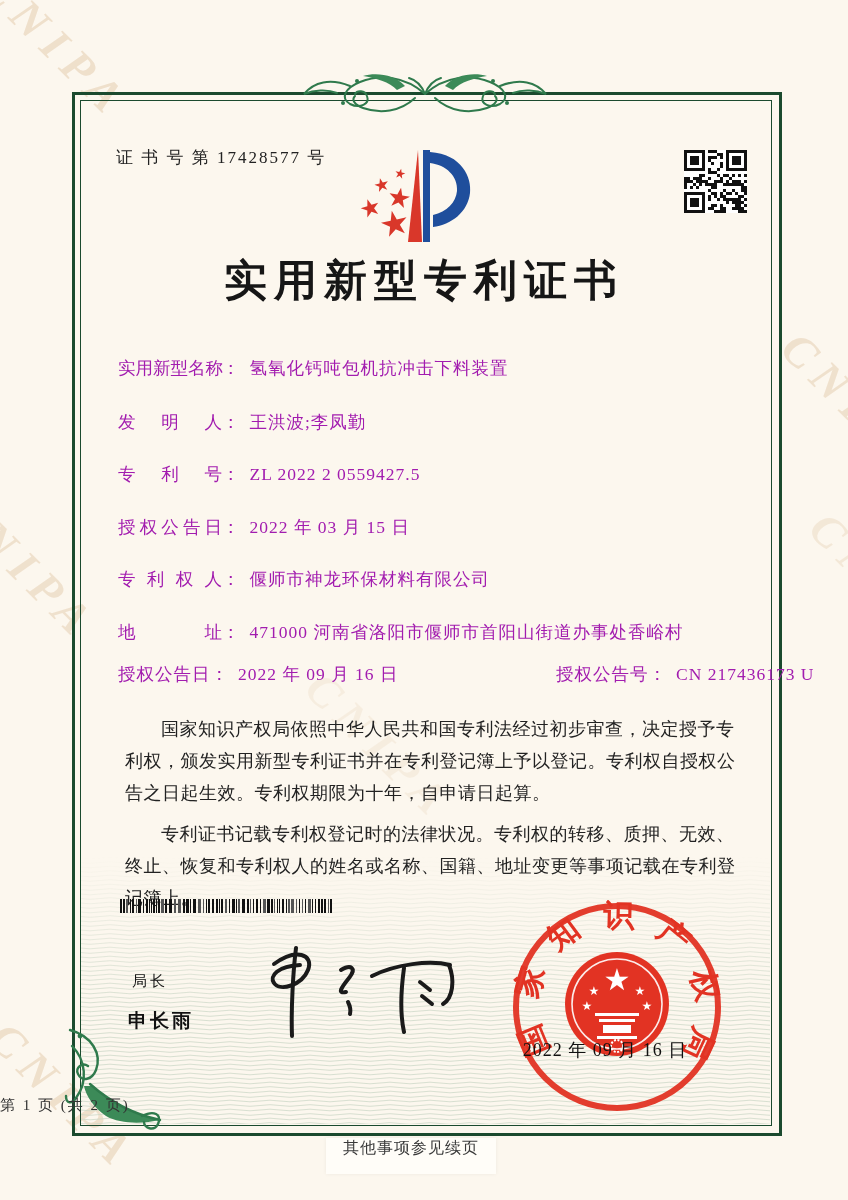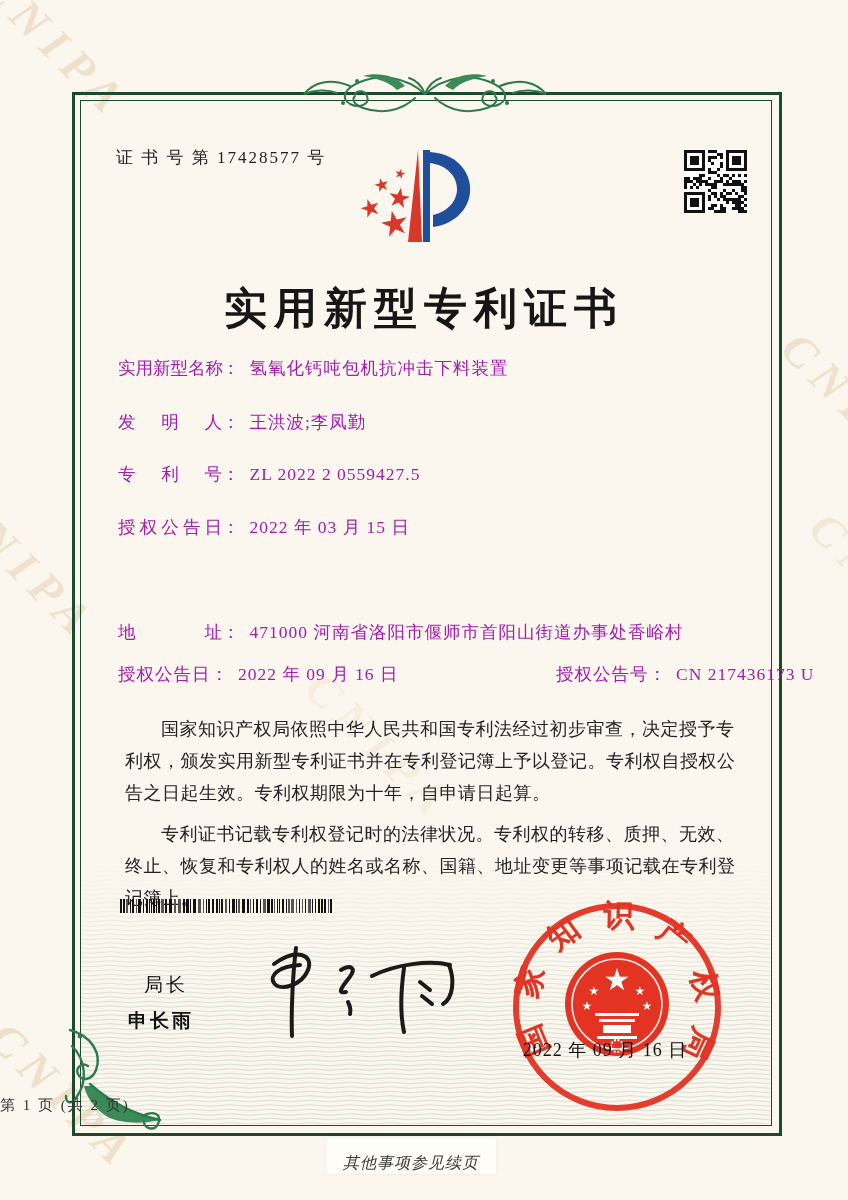--- a/index.html
+++ b/index.html
@@ -16,47 +16,47 @@
       color:#eddcc6;transform:rotate(45deg);transform-origin:center;white-space:nowrap;}
   
   #waves-wrap{position:absolute;left:80px;top:856px;width:690px;height:268px;
       -webkit-mask-image:linear-gradient(to bottom,transparent 0,rgba(0,0,0,.3) 45px,rgba(0,0,0,.7) 100px,#000 160px);
       mask-image:linear-gradient(to bottom,transparent 0,rgba(0,0,0,.3) 45px,rgba(0,0,0,.7) 100px,#000 160px);}
   
   .certno{position:absolute;left:116px;top:146px;font-size:17px;letter-spacing:2px;color:#222;}
   .logo{position:absolute;left:338px;top:138px;}
   .qr{position:absolute;left:684px;top:150px;}
   .title{position:absolute;left:0;top:252px;width:848px;text-align:center;
-         font-size:43px;font-weight:bold;letter-spacing:7px;color:#161616;margin-top:28px;}
+         font-size:43px;font-weight:bold;letter-spacing:7px;color:#161616;}
   
   .frow{position:absolute;left:118px;font-size:17.5px;color:#a21caf;white-space:nowrap;}
   .flabel{display:inline-block;width:104px;text-align:justify;text-align-last:justify;vertical-align:top;}
   .fcolon{display:inline-block;margin-right:10px;}
   .fvalue{letter-spacing:1px;}
   .glabel{letter-spacing:1px;}
   .grant2{position:absolute;left:438px;top:0;white-space:nowrap;text-align:center;}
   
   .body-text{position:absolute;left:116px;top:704px;width:644px;font-size:18px;
              line-height:32px;color:#222;}
   .body-text p{margin:9px;text-indent:2em;letter-spacing:0.5px;}
   
   .barcode{position:absolute;left:120px;top:899px;}
   
-  .sig-title{position:absolute;left:144px;top:972px;font-size:19px;letter-spacing:3px;color:#111;}
+  .sig-title{position:absolute;left:132px;top:972px;font-size:15px;letter-spacing:3px;color:#111;}
   .sig-name{position:absolute;left:128px;top:1008px;font-size:19px;letter-spacing:3px;color:#111;font-weight:bold;}
   .signature{position:absolute;left:244px;top:938px;}
   
   .seal{position:absolute;left:510px;top:900px;}
   .seal-date{position:absolute;left:520px;top:1038px;width:170px;text-align:center;
              font-size:18px;color:#111;letter-spacing:1px;white-space:nowrap;}
   
   .page-num{position:absolute;left:0;top:1096px;width:814px;text-align:left;
             font-size:15px;letter-spacing:2px;color:#333;}
   .note-box{position:absolute;left:326px;top:1138px;width:170px;height:36px;background:#fffdf8;
-            box-shadow:0 0 4px rgba(0,0,0,0.06);display:flex;align-items:flex-end;justify-content:center;font-style:italic;}
+            box-shadow:0 0 4px rgba(0,0,0,0.06);display:flex;align-items:flex-start;justify-content:center;}
   .note-box span{font-size:16px;color:#3a3a3a;letter-spacing:1px;}
   .ornament-top{position:absolute;left:294px;top:66px;}
   .ornament-corner{position:absolute;left:60px;top:1026px;}
 </style>
 </head>
 <body>
 
 <div id="page">
 
   <div class="wm" style="left:-38px;top:18px;opacity:.85">CNIPA</div>
@@ -318,20 +318,23 @@
   </div>
   <div class="frow" style="top:410px">
     <span class="flabel">发明人</span><span class="fcolon">：</span><span class="fvalue">王洪波;李凤勤</span>
   </div>
   <div class="frow" style="top:462px">
     <span class="flabel">专利号</span><span class="fcolon">：</span><span class="fvalue">ZL 2022 2 0559427.5</span>
   </div>
   <div class="frow" style="top:515px">
     <span class="flabel">授权公告日</span><span class="fcolon">：</span><span class="fvalue">2022 年 03 月 15 日</span>
   </div>
+  <div class="frow" style="top:567px">
+    <span class="flabel">专利权人</span><span class="fcolon">：</span><span class="fvalue">偃师市神龙环保材料有限公司</span>
+  </div>
   <div class="frow" style="top:620px">
     <span class="flabel">地址</span><span class="fcolon">：</span><span class="fvalue">471000 河南省洛阳市偃师市首阳山街道办事处香峪村</span>
   </div>
 
   <div class="frow" style="top:662px;width:640px">
     <span class="glabel">授权公告日</span><span class="fcolon">：</span><span class="fvalue">2022 年 09 月 16 日</span>
     <span class="grant2">
       <span class="glabel">授权公告号</span><span class="fcolon">：</span><span class="fvalue">CN 217436173 U</span>
     </span>
   </div>

